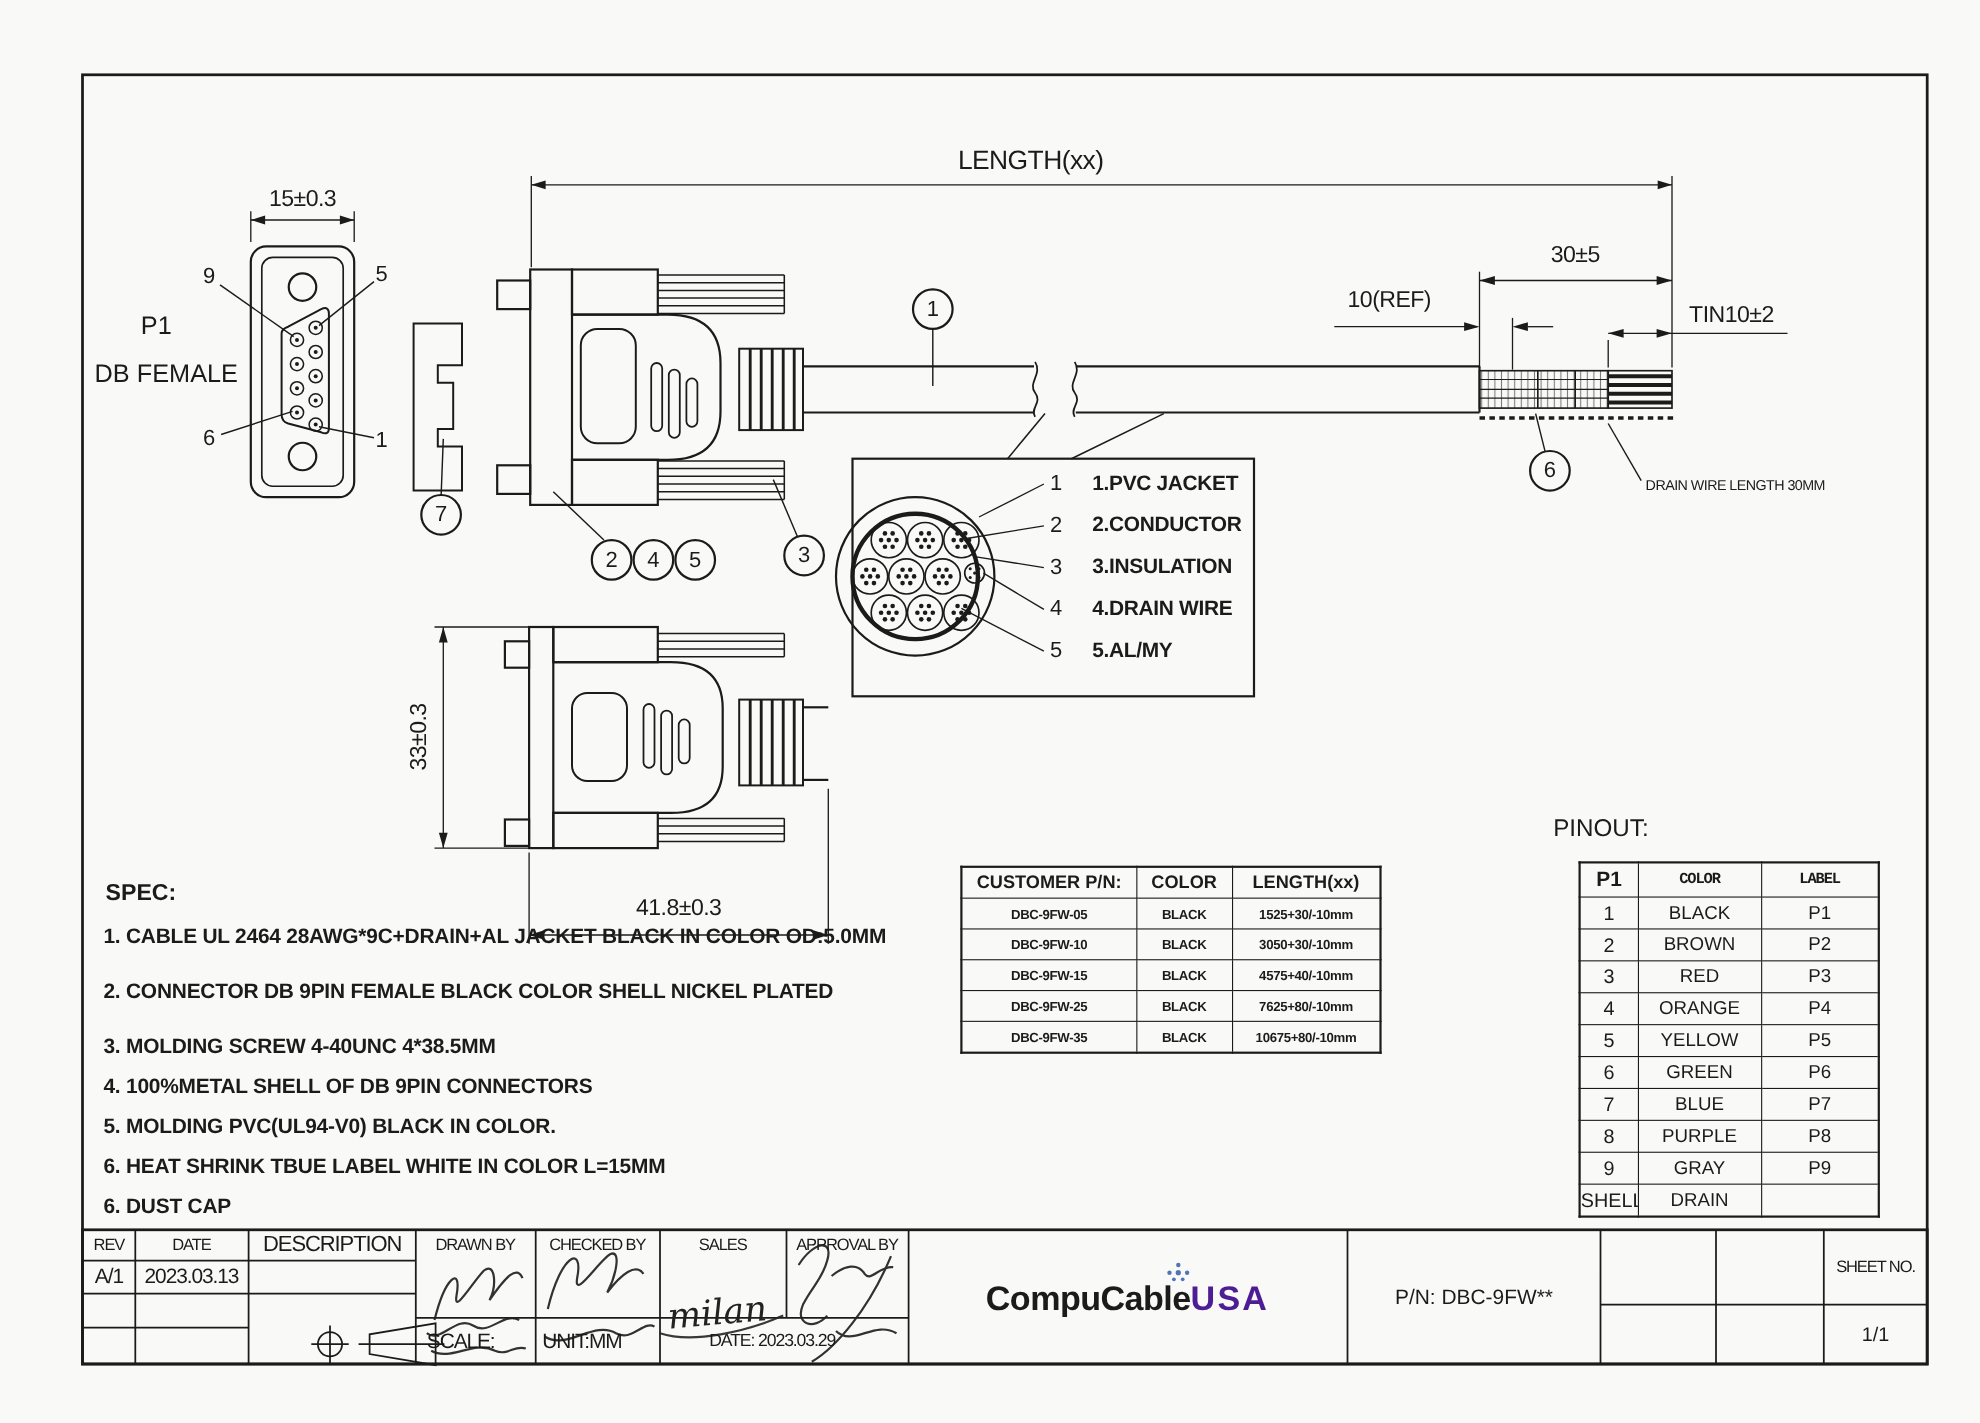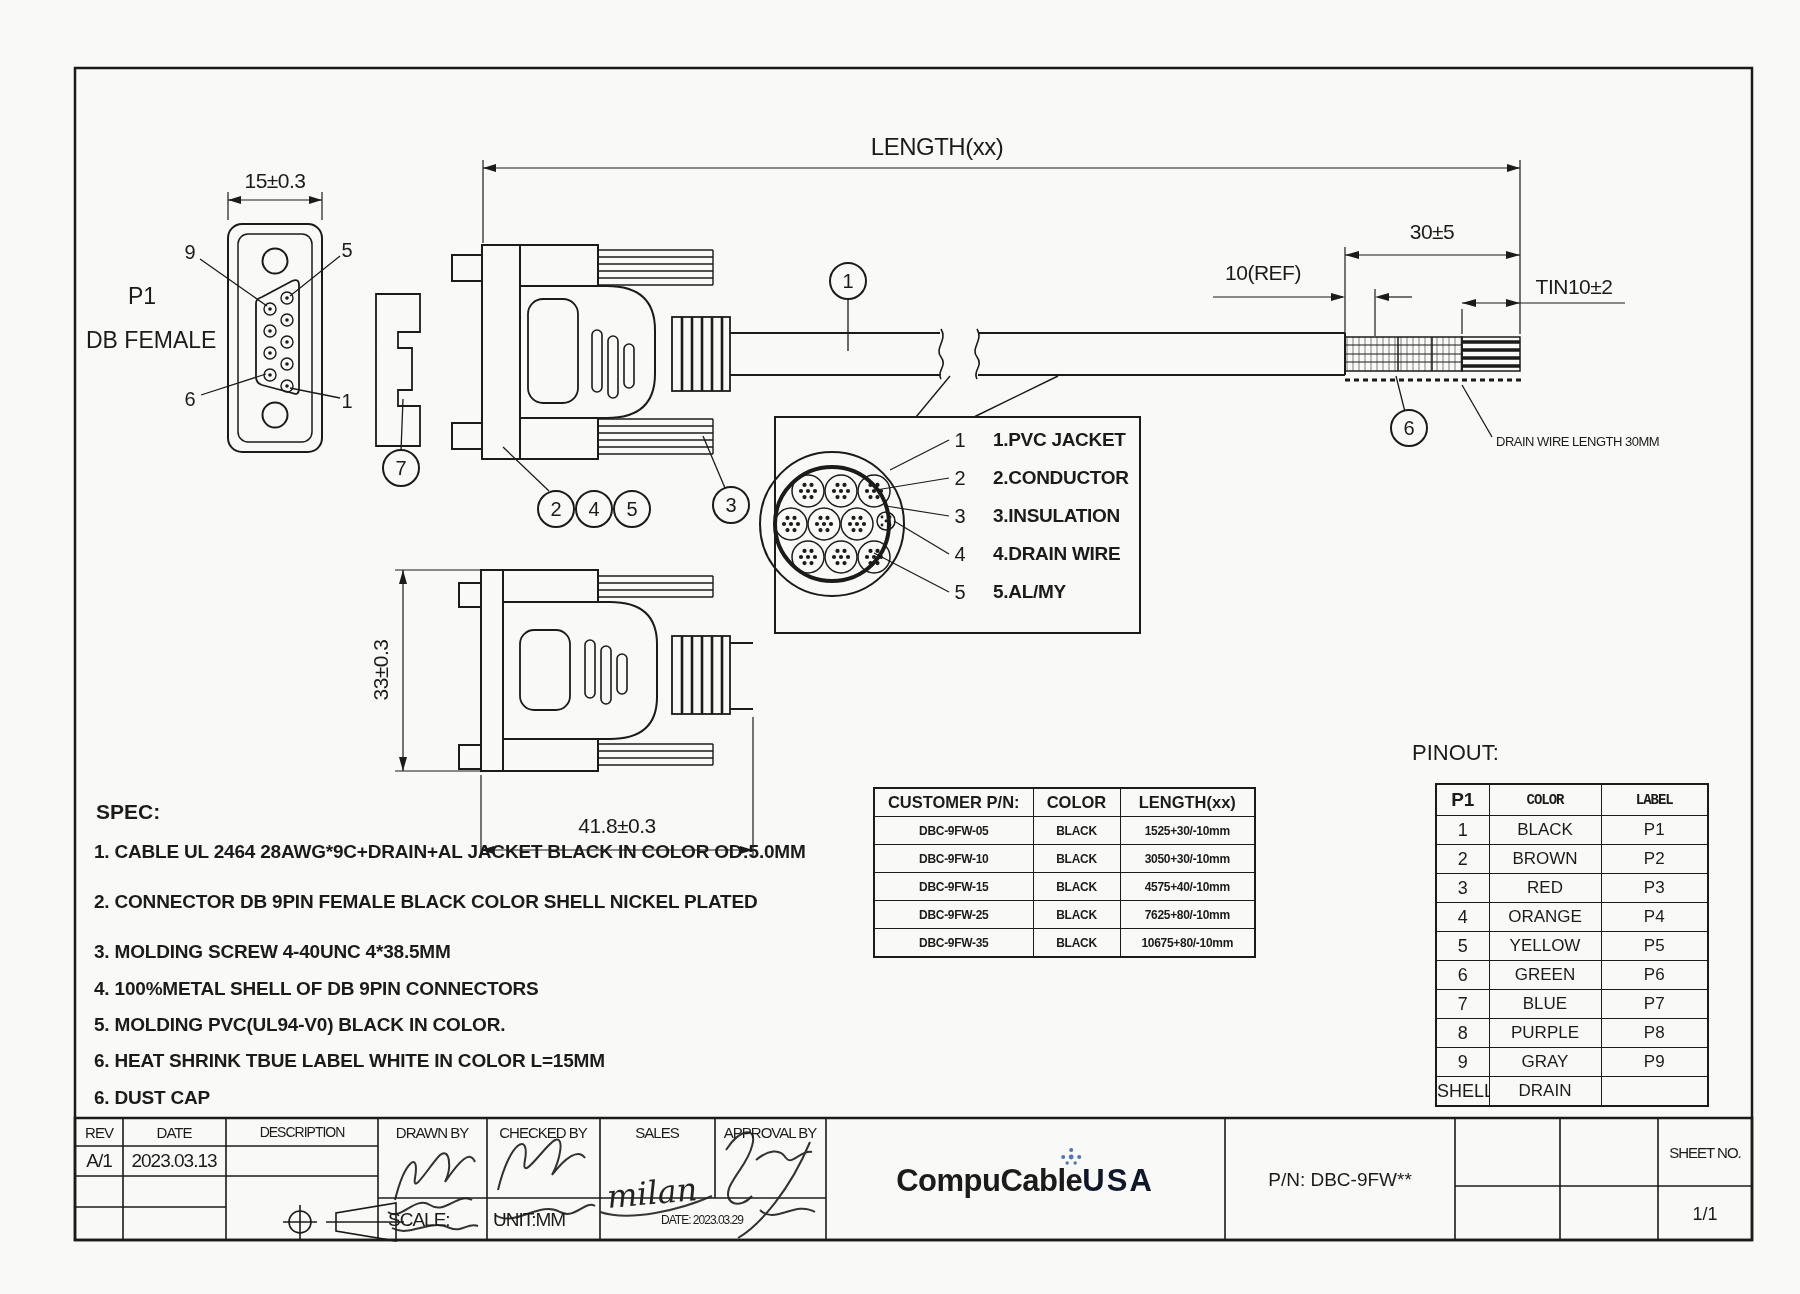--- a/index.html
+++ b/index.html
@@ -29,21 +29,21 @@
   #pinout-table{left:1435px;top:783px;width:272px;border:2.5px solid #1b1b1b;}
   #pinout-table th{height:30px;}
   #pinout-table td{height:28px;font-size:17px;}
   #pinout-table td:first-child{font-size:18px;}
   .ph-main{font-size:19px;font-family:"Liberation Sans",sans-serif;}
   .ph-sub{font-size:14px;font-family:"Liberation Mono",monospace;letter-spacing:-1px;}
   .tb-h{font-size:15px;letter-spacing:-1px;}
   .tb-v{font-size:19px;letter-spacing:-1px;}
   .logo{position:absolute;left:1025px;top:1181px;transform:translate(-50%,-50%);
         font-size:31px;font-weight:bold;letter-spacing:-0.5px;white-space:nowrap;z-index:4;}
-  .logo .usa{color:#0f172a;letter-spacing:2px;}
+  .logo .usa{color:#4c1d95;letter-spacing:2px;}
   .logo .dots{position:absolute;right:66px;top:-16px;}
   .sig-script{position:absolute;left:652px;top:1193px;transform:translate(-50%,-50%) rotate(-5deg);
         font-family:"DejaVu Serif",serif;font-style:italic;font-size:32px;color:#222;z-index:4;}
   .sheet{font-size:18px;}
 </style>
 </head>
 <body>
 
 <div id="page">
 
@@ -545,30 +545,30 @@
   <tr>
           <td>SHELL</td>
           <td>DRAIN</td>
           <td></td>
         </tr>
 </tbody>
     </table>
 
 <div class="lbl mono tb-h" style="left:99px;top:1132px;">REV</div>
 <div class="lbl mono tb-h" style="left:174px;top:1132px;">DATE</div>
-<div class="lbl mono tb-h" style="left:302px;top:1132px;font-size:14px;">DESCRIPTION</div>
+<div class="lbl mono tb-h" style="left:302px;top:1132px;font-size:20px;">DESCRIPTION</div>
 <div class="lbl mono tb-h" style="left:432px;top:1132px;">DRAWN BY</div>
 <div class="lbl mono tb-h" style="left:543px;top:1132px;">CHECKED BY</div>
 <div class="lbl mono tb-h" style="left:657px;top:1132px;">SALES</div>
 <div class="lbl mono tb-h" style="left:770px;top:1132px;">APPROVAL BY</div>
 <div class="lbl mono tb-v" style="left:99px;top:1161px;">A/1</div>
 <div class="lbl mono tb-v" style="left:174px;top:1161px;">2023.03.13</div>
 <div class="lbl la mono tb-v" style="left:388px;top:1220px;">SCALE:</div>
 <div class="lbl la mono tb-v" style="left:493px;top:1220px;">UNIT:MM</div>
-<div class="lbl mono tb-v" style="left:702px;top:1220px;font-size:12px;">DATE: 2023.03.29</div>
+<div class="lbl mono tb-v" style="left:702px;top:1220px;font-size:16px;">DATE: 2023.03.29</div>
 <div class="lbl mono" style="left:1340px;top:1180px;font-size:19px;">P/N: DBC-9FW**</div>
 <div class="lbl mono tb-h" style="left:1705px;top:1152px;">SHEET NO.</div>
 <div class="lbl mono sheet" style="left:1705px;top:1214px;">1/1</div>
 
 <div class="logo">
   <span>CompuCable</span><span class="usa">USA</span>
   <svg class="dots" width="34" height="20" viewBox="0 0 34 20">
     <g fill="#4f74b8">
       <circle cx="17" cy="3" r="2"></circle>
           <circle cx="9" cy="10" r="2"></circle>

